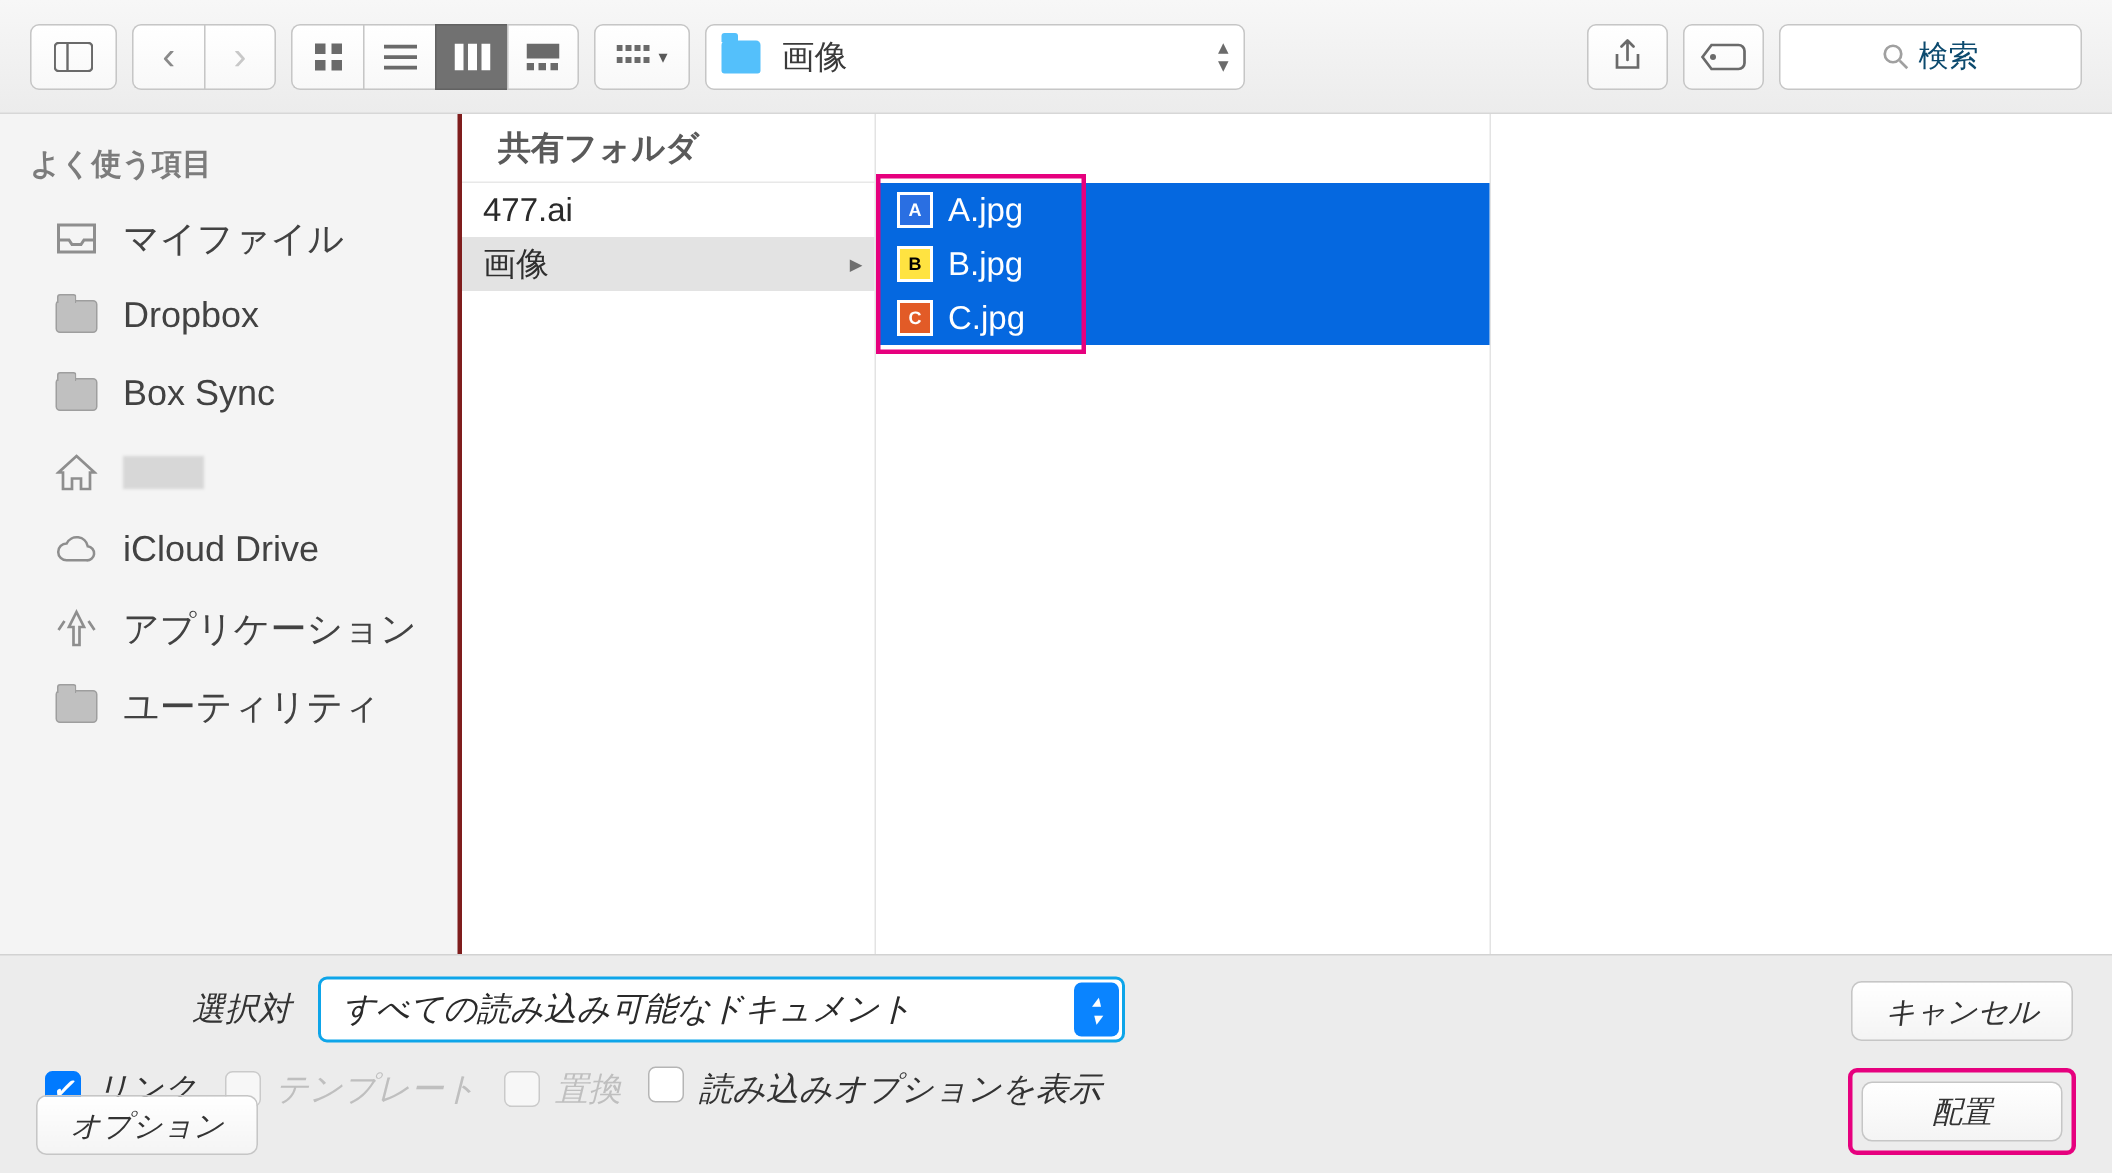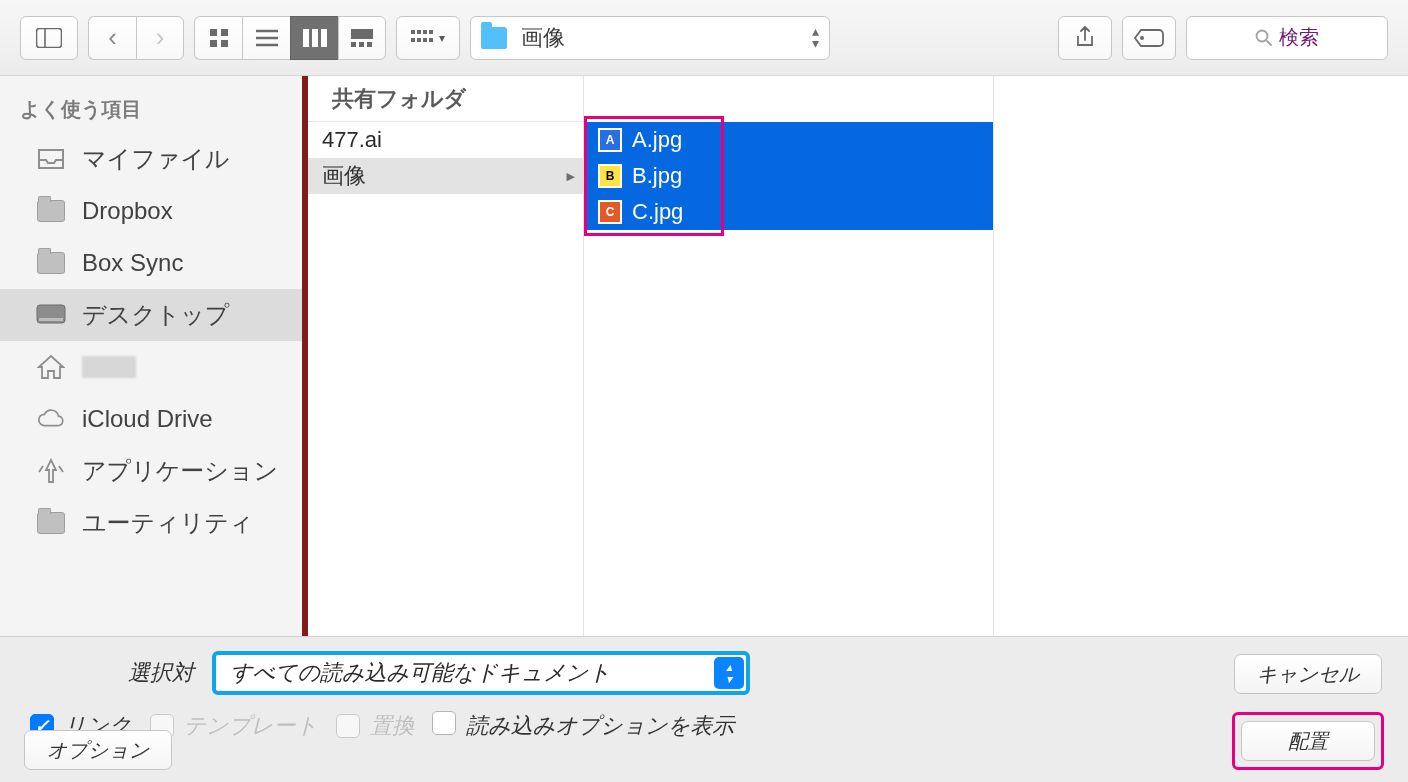--- a/index.html
+++ b/index.html
@@ -57,28 +57,28 @@
     position:relative;
   }
   .folder-glyph { width:26px; height:22px; background:#54c0fb; border-radius:3px 3px 2px 2px; position:relative;}
   .folder-glyph::before{content:"";position:absolute;top:-5px;left:0;width:11px;height:6px;background:#54c0fb;border-radius:2px 2px 0 0;}
   .path-chevrons{position:absolute; right:10px; font-size:14px; color:#6b6b6b; line-height:0.8;}
   .spacer { flex:1 1 auto; }
   .share-btn{ width:54px;}
   .tag-btn{ width:54px;}
   .search-box{
     width:202px; background:#fff; border:1px solid #c6c6c6; border-radius:6px;
-    height:44px; display:flex; align-items:center; justify-content:center; gap:6px; color:#701a75;text-align:center;
+    height:44px; display:flex; align-items:center; justify-content:center; gap:6px; color:#0c4a6e;text-align:center;
   }
   
   .main { display:flex; height: calc(100% - 76px - 146px); }
   .sidebar {
     width:308px;
     background:#f4f4f4;
-    border-right:6px solid #7f1d1d;
+    border-right:3px solid #7f1d1d;
     padding-top:16px;
     overflow:hidden;
   }
   .section-label{ padding:4px 20px 10px; color:#7c7c7c; font-size:20px; font-weight:600;}
   .side-item{
     display:flex; align-items:center; gap:16px;
     height:52px; padding:0 16px 0 36px; font-size:24px; color:#424242;
   }
   .side-item.selected{ background:#dcdcdc;}
   .side-icon{ width:30px; height:26px; display:flex; align-items:center; justify-content:center;}
@@ -106,21 +106,21 @@
     background: #ececec;
     border-top:1px solid #d2d2d2;
     padding:14px 24px 10px;
     display:flex; flex-direction:column; gap:16px;
     position:relative;
     font-style:italic;
   }
   .row-bot{ display:flex; align-items:center; gap:18px;}
   .label { font-size:22px; color:#333; width:170px; text-align:right;}
   .select {
-    width:538px; height:44px; background:#fff; border:4px solid #0ea5e9; border-radius:6px;
+    width:538px; height:44px; background:#fff; border:2px solid #0ea5e9; border-radius:6px;
     display:flex; align-items:center; padding:0 14px; font-size:22px; position:relative;
   }
   .select .stepper{position:absolute; right:2px; top:2px; bottom:2px; width:30px; background:#0a84ff; border-radius:5px; color:#fff; display:flex; flex-direction:column; align-items:center; justify-content:center; font-size:12px; line-height:1;}
   .checkbox{ width:24px; height:24px; border:1px solid #b5b5b5; border-radius:5px; background:#fff; display:flex; align-items:center;justify-content:center;}
   .checkbox.checked{ background:#007aff; border-color:#007aff;}
   .checkbox.checked::after{content:"✓"; color:#fff; font-size:18px; font-weight:700;}
   .chk-label{ font-size:22px; color:#333;}
   .chk-label.disabled{ color:#bfbfbf;}
   .btn {
     height:40px; padding:0 22px; border:1px solid #c6c6c6; border-radius:7px;
@@ -247,29 +247,20 @@
           <span class="gfolder"></span>
         </span>
       <span>Dropbox</span>
     </div>
     <div class="side-item">
       <span class="side-icon">
           <span class="gfolder"></span>
         </span>
       <span>Box Sync</span>
     </div>
-    <div class="side-item selected">
-      <span class="side-icon">
-          <svg width="30" height="22" viewBox="0 0 30 22">
-            <rect x="1" y="1" width="28" height="18" rx="3" fill="#8c8c8c" stroke="#6c6c6c"></rect>
-            <rect x="3" y="14" width="24" height="3" fill="#bcbcbc"></rect>
-          </svg>
-        </span>
-      <span>デスクトップ</span>
-    </div>
     <div class="side-item">
       <span class="side-icon">
           <svg width="28" height="26" viewBox="0 0 28 26">
             <path d="M14 2 L26 13 h-3 v11 h-6 v-7 h-6 v7 h-6 v-11 h-3 z" fill="none" stroke="#8e8e8e" stroke-width="1.8"></path>
           </svg>
         </span>
       <span style="background:#d7d7d7;width:54px;height:22px;filter:blur(1px)"></span>
     </div>
     <div class="side-item">
       <span class="side-icon">

